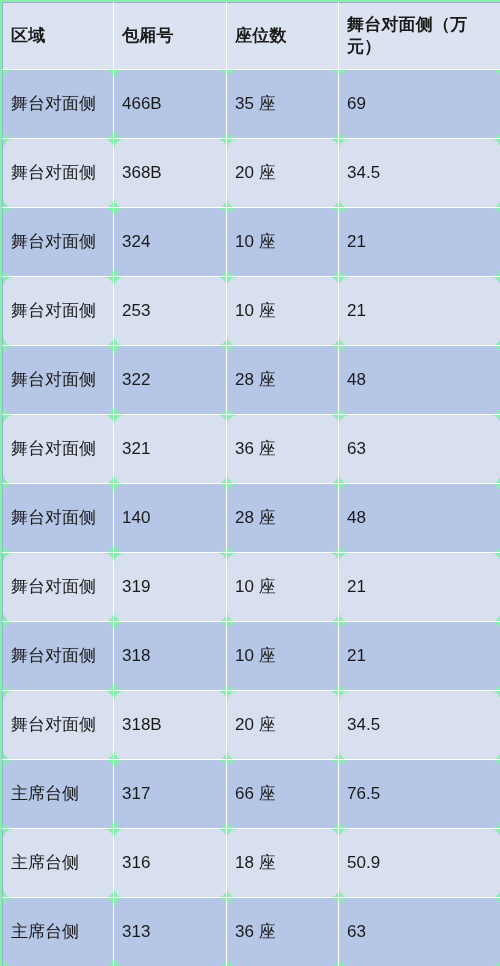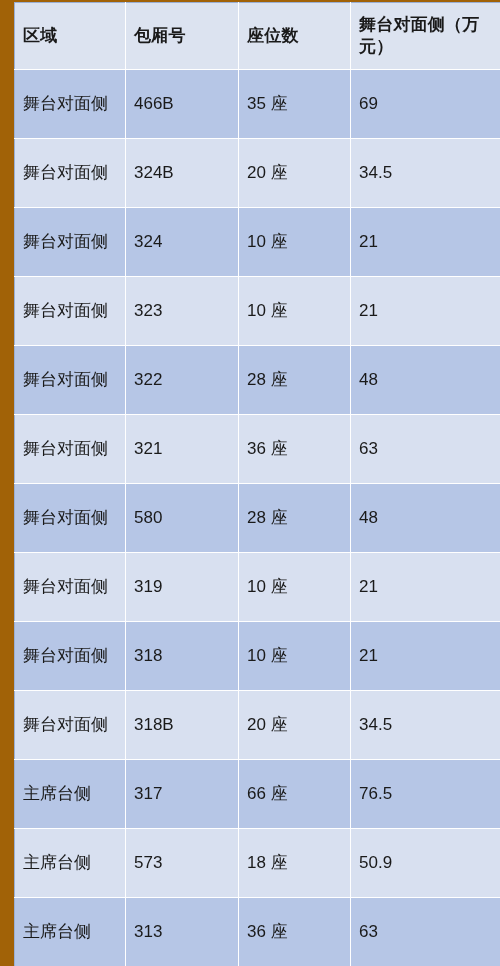--- a/index.html
+++ b/index.html
@@ -13,23 +13,23 @@
     overflow: hidden;
     font-family: "Liberation Sans", "DejaVu Sans", sans-serif;
   }
 
   .table-wrap {
     position: absolute;
     left: 0;
     top: 0;
     width: 500px;
     height: 966px;
-    background: #a16207;
+    background: #86efac;
     box-sizing: border-box;
-    padding: 2px 0 0 14px;
+    padding: 2px 0 0 2px;
   }
 
   table.price-table {
     width: 498px;
     border-collapse: collapse;
     table-layout: fixed;
     border-top: 1px solid #9aafd4;
     border-left: 1px solid #9aafd4;
   }
 
@@ -55,20 +55,21 @@
     background: #dce3f0;
     font-weight: bold;
     font-size: 17px;
     letter-spacing: 0.2px;
   }
 
   table.price-table tbody td {
     height: 68px;
     font-size: 17px;
     font-weight: normal;
+    border-radius: 11px;
   }
 
   table.price-table tbody tr.row-dark td {
     background: #b6c6e6;
   }
   table.price-table tbody tr.row-light td {
     background: #d8e0f0;
   }
 
   td.cell-area {
@@ -96,51 +97,51 @@
     </thead>
     <tbody id="table-body">
         <tr class="row-dark">
           <td class="cell-area">舞台对面侧</td>
           <td>466B</td>
           <td>35 座</td>
           <td>69</td>
         </tr>
         <tr class="row-light">
           <td class="cell-area">舞台对面侧</td>
-          <td>324B</td>
+          <td>368B</td>
           <td>20 座</td>
           <td>34.5</td>
         </tr>
         <tr class="row-dark">
           <td class="cell-area">舞台对面侧</td>
           <td>324</td>
           <td>10 座</td>
           <td>21</td>
         </tr>
         <tr class="row-light">
           <td class="cell-area">舞台对面侧</td>
-          <td>323</td>
+          <td>253</td>
           <td>10 座</td>
           <td>21</td>
         </tr>
         <tr class="row-dark">
           <td class="cell-area">舞台对面侧</td>
           <td>322</td>
           <td>28 座</td>
           <td>48</td>
         </tr>
         <tr class="row-light">
           <td class="cell-area">舞台对面侧</td>
           <td>321</td>
           <td>36 座</td>
           <td>63</td>
         </tr>
         <tr class="row-dark">
           <td class="cell-area">舞台对面侧</td>
-          <td>580</td>
+          <td>140</td>
           <td>28 座</td>
           <td>48</td>
         </tr>
         <tr class="row-light">
           <td class="cell-area">舞台对面侧</td>
           <td>319</td>
           <td>10 座</td>
           <td>21</td>
         </tr>
         <tr class="row-dark">
@@ -156,21 +157,21 @@
           <td>34.5</td>
         </tr>
         <tr class="row-dark">
           <td class="cell-area">主席台侧</td>
           <td>317</td>
           <td>66 座</td>
           <td>76.5</td>
         </tr>
         <tr class="row-light">
           <td class="cell-area">主席台侧</td>
-          <td>573</td>
+          <td>316</td>
           <td>18 座</td>
           <td>50.9</td>
         </tr>
         <tr class="row-dark">
           <td class="cell-area">主席台侧</td>
           <td>313</td>
           <td>36 座</td>
           <td>63</td>
         </tr>
       </tbody>

